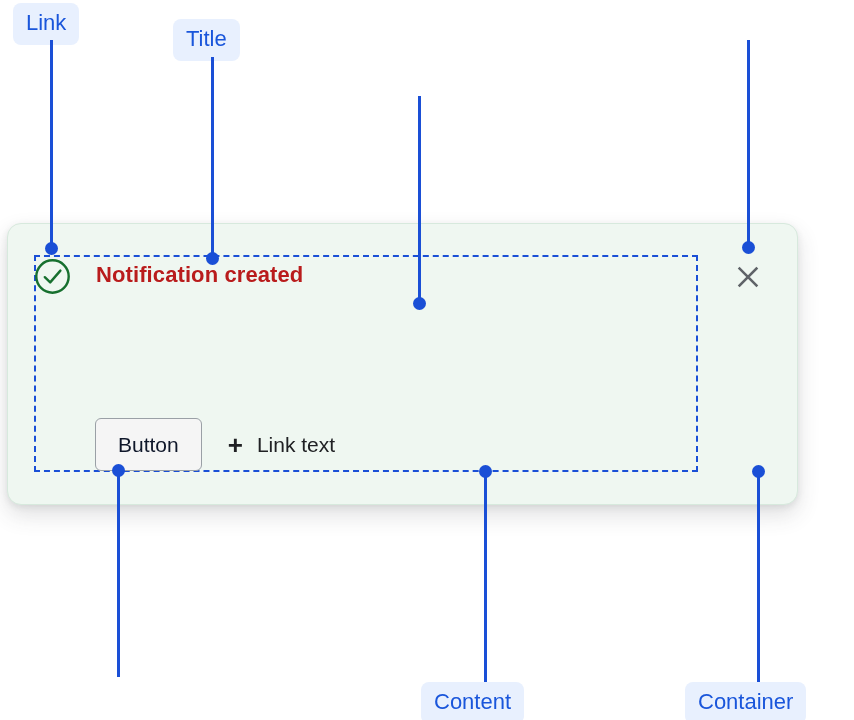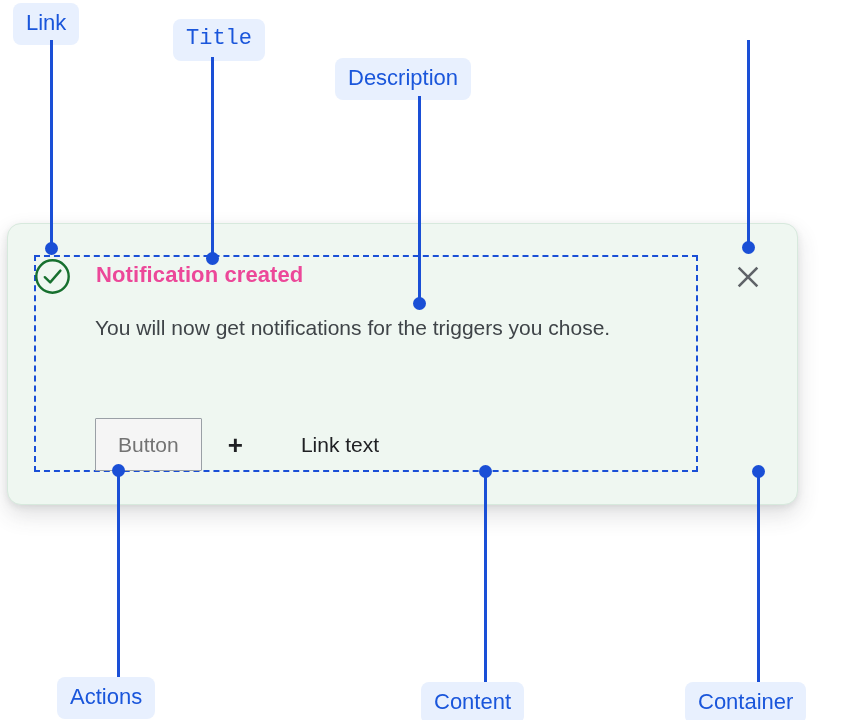--- a/index.html
+++ b/index.html
@@ -83,21 +83,21 @@
     height: 37px;
   }
 
   
   .toast-title {
     position: absolute;
     left: 96px;
     top: 261px;
     font-size: 22px;
     font-weight: 700;
-    color: #ec4899;
+    color: #b91c1c;
     letter-spacing: 0.1px;
     line-height: 28px;
   }
 
   
   .toast-desc {
     position: absolute;
     left: 95px;
     top: 308px;
     width: 600px;
@@ -117,43 +117,42 @@
   }
   .btn {
     display: inline-flex;
     align-items: center;
     justify-content: center;
     height: 53px;
     padding: 4px 22px;
     box-sizing: border-box;
     background: #f5f5f5;
     border: 1.5px solid #9aa0a6;
-    border-radius: 1px;
+    border-radius: 6px;
     font-family: "Liberation Sans", sans-serif;
     font-size: 21px;
-    color: #737373;
+    color: #0f172a;
     cursor: pointer;
   }
   .link-action {
     display: inline-flex;
     align-items: center;
     margin-left: 26px;
     cursor: pointer;
   }
   .plus-icon {
     font-size: 26px;
     font-weight: 700;
     color: #202124;
     line-height: 1;
     margin-right: 14px;
   }
   .link-label {
     font-size: 21px;
     color: #202124;
-    margin-left: 44px;
   }
 
   
   .dismiss {
     position: absolute;
     left: 731px;
     top: 260px;
     width: 34px;
     height: 34px;
     display: flex;
@@ -162,45 +161,42 @@
     cursor: pointer;
   }
 </style>
 </head>
 <body>
 
 <div id="stage">
 
   <div class="chip" style="left:13px; top:3px;">Link</div>
 
-  <div class="chip" style="left:173px; top:19px;font-family:Liberation Mono, monospace;">Title</div>
-
-  <div class="chip" style="left:335px; top:58px;">Description</div>
-
-
-  <div class="chip" style="left:57px; top:677px;">Actions</div>
+  <div class="chip" style="left:173px; top:19px;">Title</div>
+
+
+
 
   <div class="chip" style="left:421px; top:682px;">Content</div>
 
   <div class="chip" style="left:685px; top:682px;">Container</div>
 
   <div class="toast"></div>
 
   <div class="content-box"></div>
 
   <div class="status-icon">
     <svg width="37" height="37" viewBox="0 0 37 37" aria-hidden="true">
       <circle cx="18.5" cy="18.5" r="16.2" fill="none" stroke="#17702f" stroke-width="2.4"></circle>
       <path d="M10.8 19.2 L16.2 24.4 L26.4 12.6" fill="none" stroke="#17702f" stroke-width="2.4" stroke-linecap="round" stroke-linejoin="round"></path>
     </svg>
   </div>
 
   <div class="toast-title">Notification created</div>
 
-  <div class="toast-desc">You will now get notifications for the triggers you chose.</div>
 
   <div class="actions">
     <button class="btn">Button</button>
     <span class="link-action">
       <span class="plus-icon">+</span>
       <span class="link-label">Link text</span>
     </span>
   </div>
 
   <div class="dismiss">

